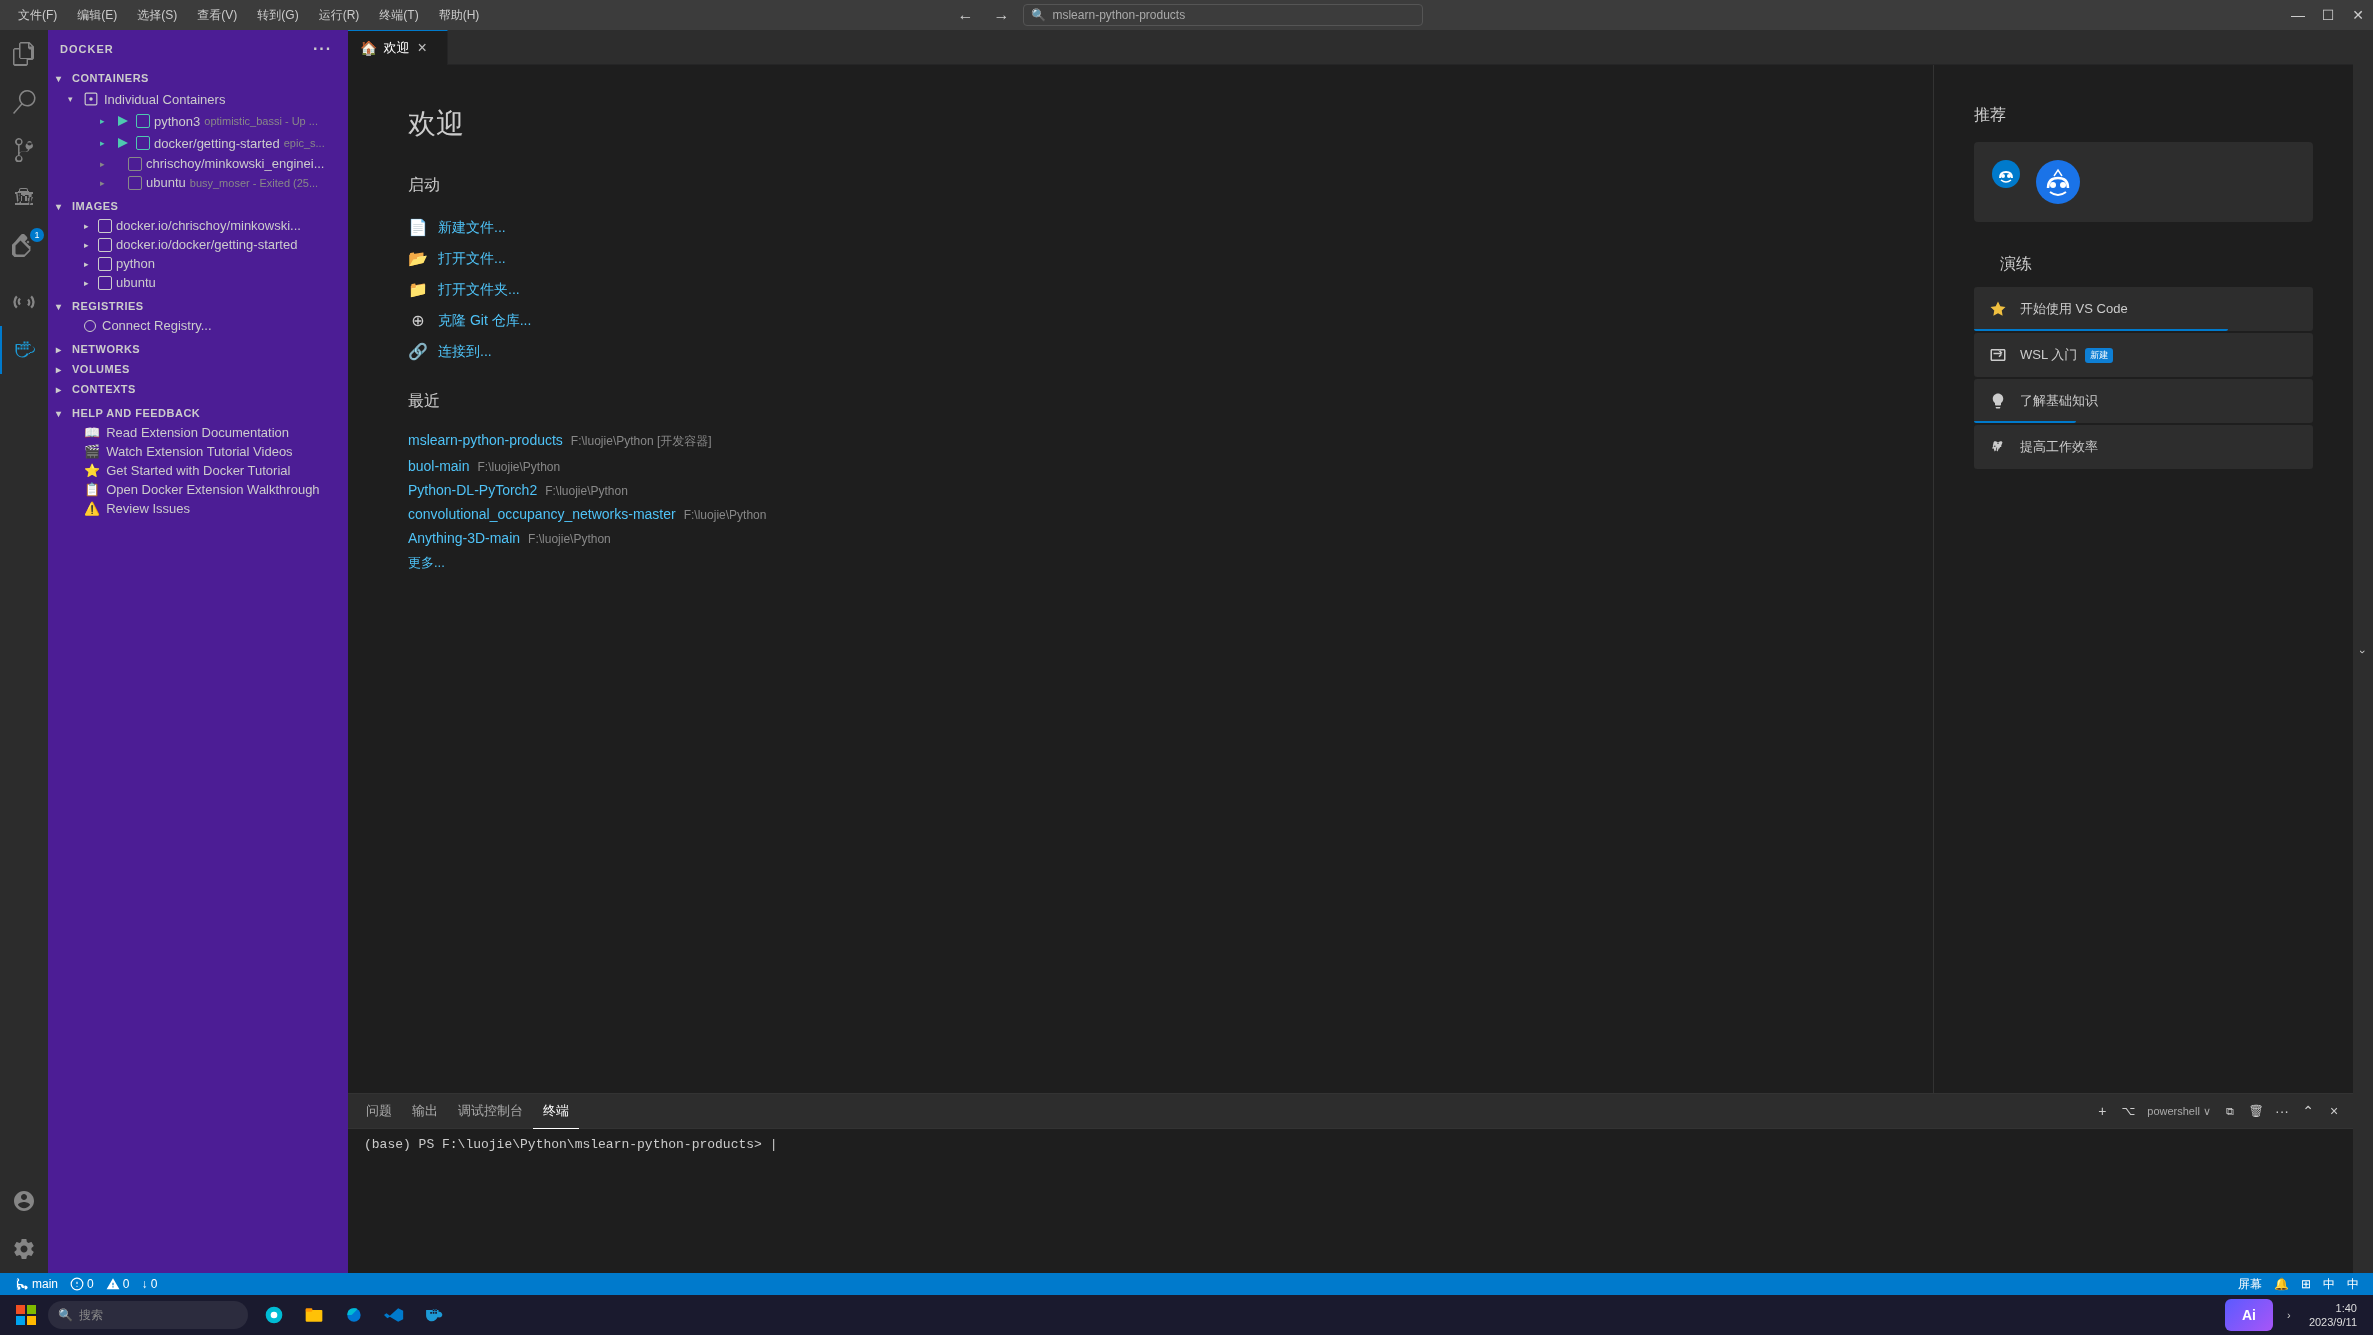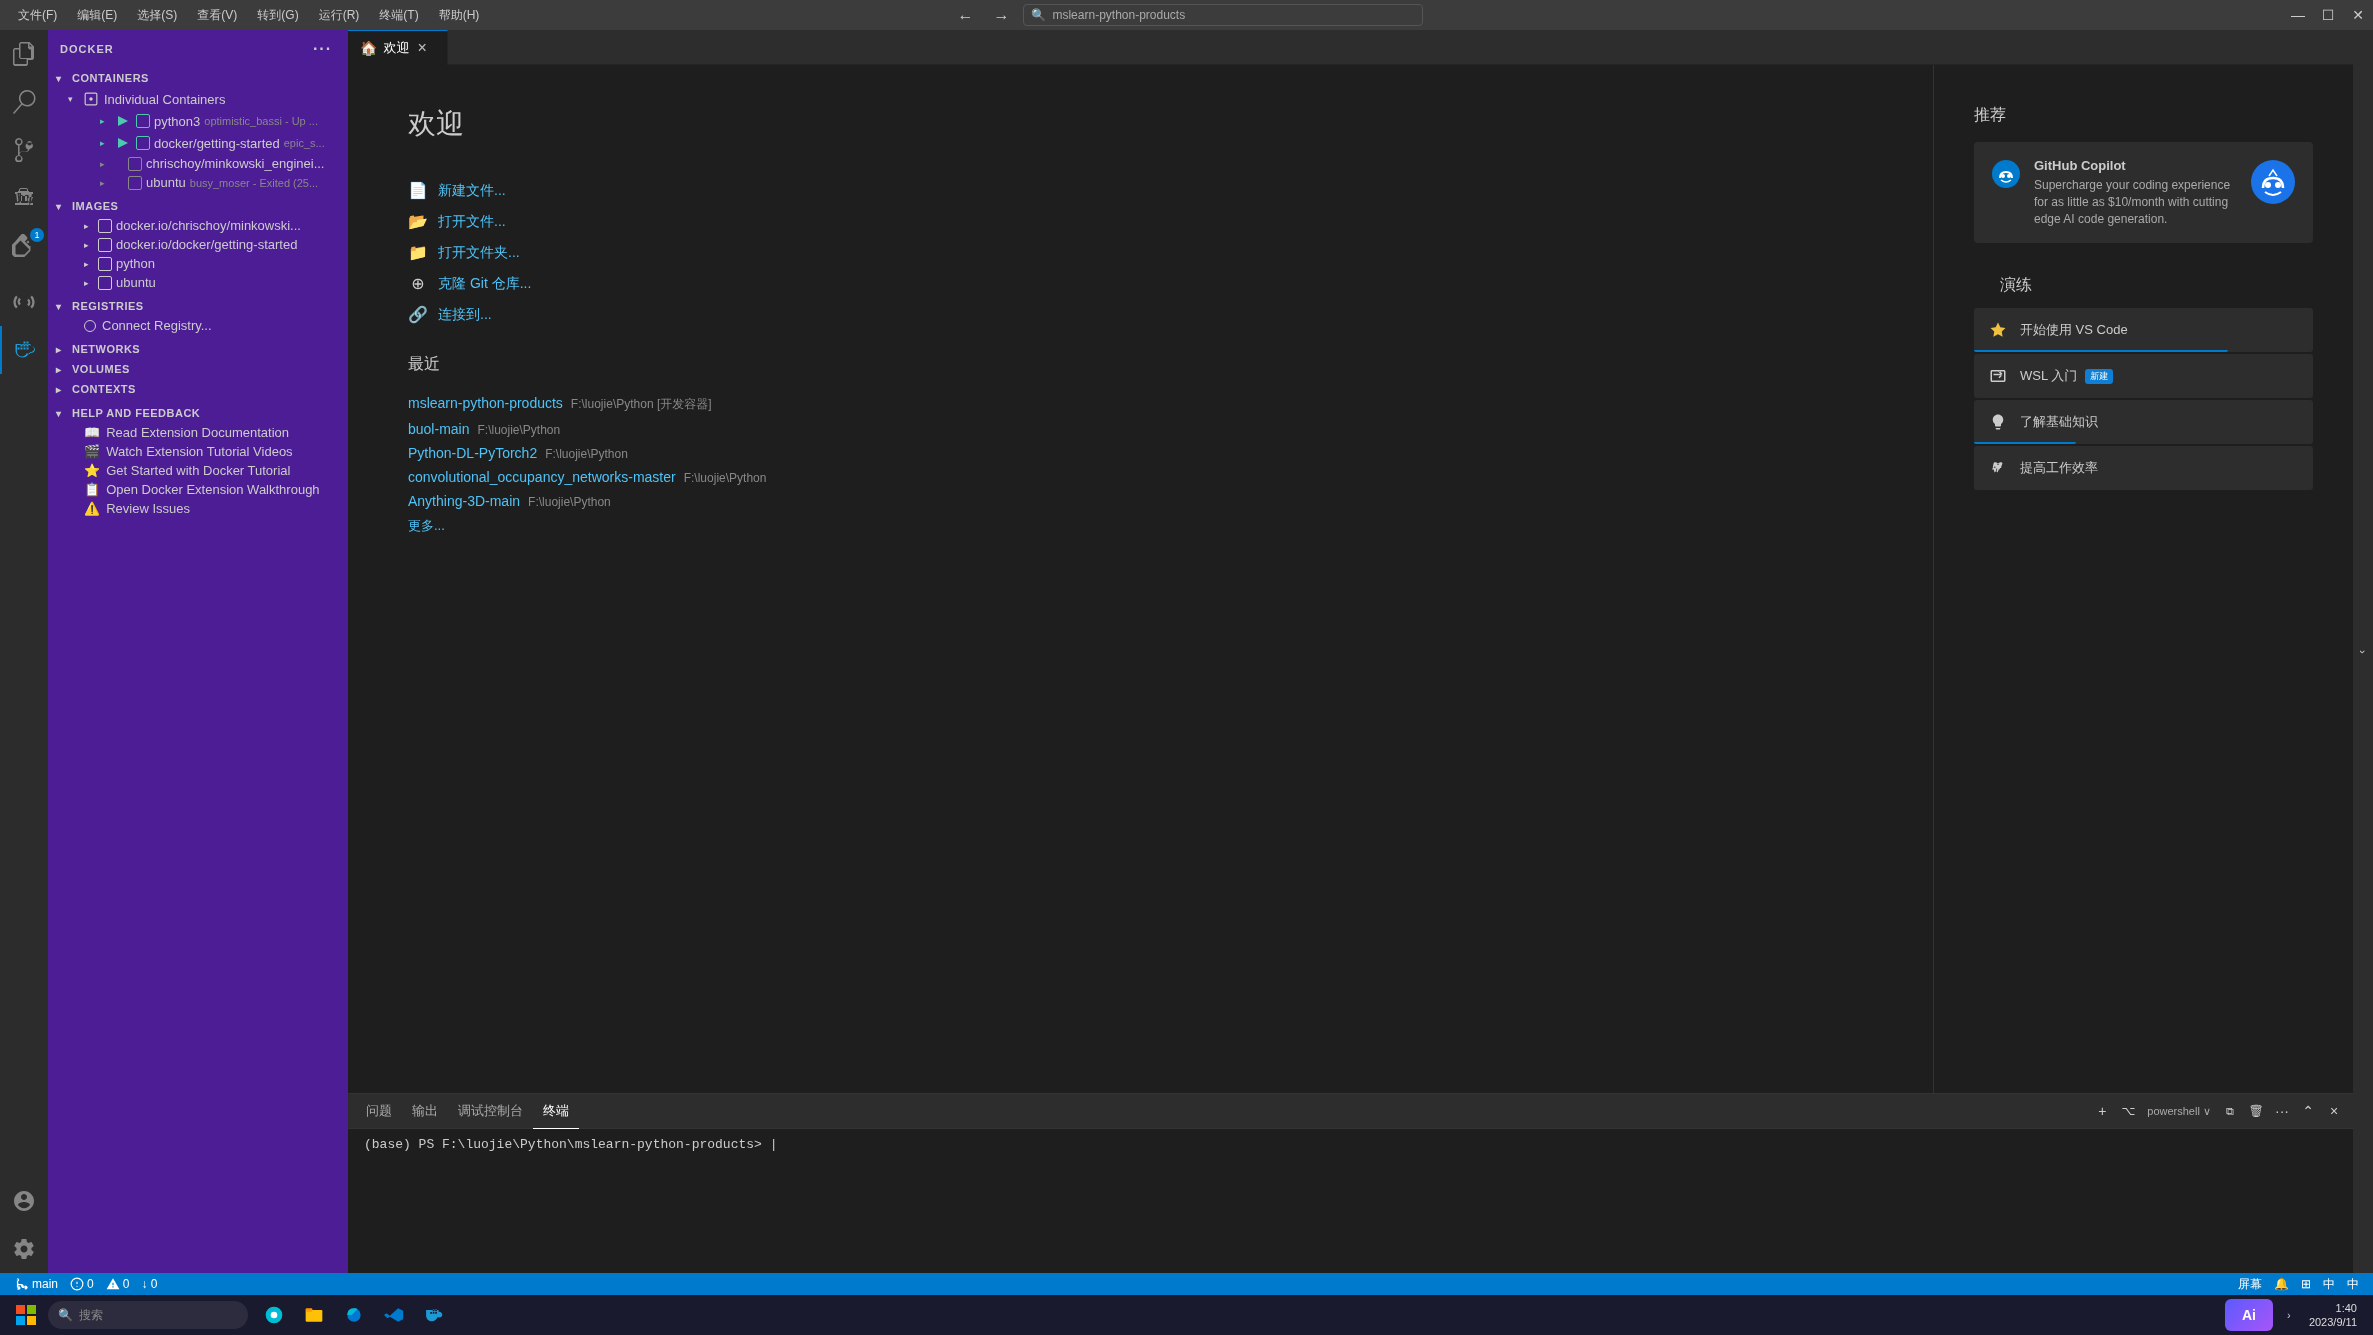--- a/index.html
+++ b/index.html
@@ -774,20 +774,21 @@
         <span class="tab-icon">🏠</span>
         <span>欢迎</span>
         <span class="tab-close">×</span>
       </div>
     </div>
 
     <div class="welcome-content">
       <div class="welcome-main">
         <div class="welcome-title">欢迎</div>
 
+        <div class="section-title-sm">启动</div>
         <div class="action-row">
           <span class="action-icon">📄</span>
           <span>新建文件...</span>
         </div>
         <div class="action-row">
           <span class="action-icon">📂</span>
           <span>打开文件...</span>
         </div>
         <div class="action-row">
           <span class="action-icon">📁</span>
@@ -836,24 +837,20 @@
             <div class="recommend-card-logo copilot-logo">
 
               <svg class="copilot-svg" viewBox="0 0 32 32" fill="none">
                 <circle cx="16" cy="16" r="14" fill="#007acc"></circle>
                 <path d="M10 20 Q10 14 16 14 Q22 14 22 20" stroke="white" stroke-width="2" fill="none"></path>
                 <circle cx="13" cy="18" r="2" fill="white"></circle>
                 <circle cx="19" cy="18" r="2" fill="white"></circle>
                 <path d="M11 22 Q16 26 21 22" stroke="white" stroke-width="1.5" fill="none"></path>
               </svg>
             </div>
-            <div class="recommend-card-text">
-              <div class="recommend-card-title">GitHub Copilot</div>
-              <div class="recommend-card-desc">Supercharge your coding experience for as little as $10/month with cutting edge AI code generation.</div>
-            </div>
             <div style="width:48px;height:48px;flex-shrink:0;">
               <svg viewBox="0 0 48 48" fill="none" width="48" height="48">
                 <circle cx="24" cy="24" r="22" fill="#1a73e8"></circle>
                 <path d="M14 30 Q14 20 24 20 Q34 20 34 30" stroke="white" stroke-width="2.5" fill="none"></path>
                 <circle cx="19" cy="27" r="3" fill="white"></circle>
                 <circle cx="29" cy="27" r="3" fill="white"></circle>
                 <path d="M16 34 Q24 40 32 34" stroke="white" stroke-width="2" fill="none"></path>
                 <path d="M20 18 L24 12 L28 18" stroke="white" stroke-width="1.5" fill="none"></path>
               </svg>
             </div>

